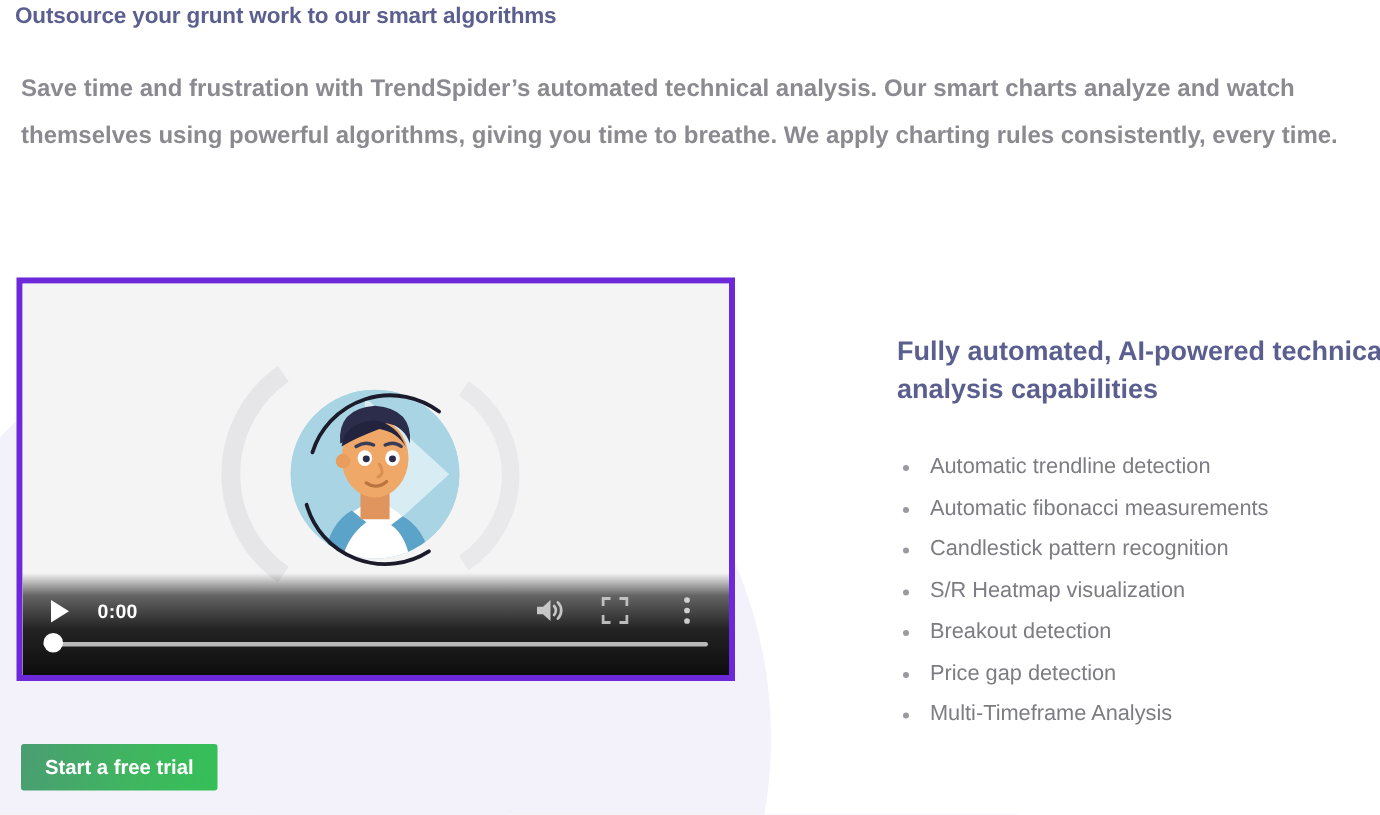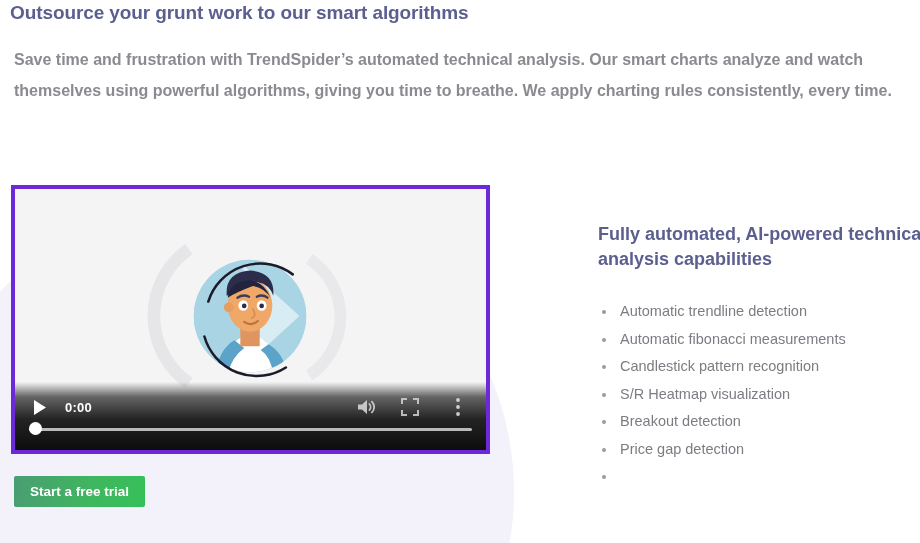--- a/index.html
+++ b/index.html
@@ -34,21 +34,21 @@
     height: 543px;
   }
 
   
   .headline {
     position: absolute;
     left: 10px;
     top: 2px;
     width: 890px;
     margin: 0;
-    font-size: 19px;
+    font-size: 15px;
     font-weight: bold;
     color: #5b5f8f;
     letter-spacing: -0.1px;
   }
   .lede {
     position: absolute;
     left: 10px;
     top: 40px;
     width: 890px;
     margin: 4px;
@@ -198,21 +198,21 @@
     width: 4px;
     height: 4px;
     border-radius: 50%;
     background: #9a9aa1;
   }
 
   
   .cta-row {
     position: absolute;
     left: 14px;
-    top: 476px;
+    top: 496px;
     display: flex;
     gap: 14px;
   }
   .btn {
     border: none;
     color: #ffffff;
     font-family: "Liberation Sans", sans-serif;
     font-size: 13.5px;
     font-weight: bold;
     padding: 0 16px;
@@ -341,21 +341,21 @@
 
   <div class="side">
     <h2 class="side-title">Fully automated, AI-powered technical analysis capabilities</h2>
     <ul class="feature-list">
       <li><span class="bullet"></span><span>Automatic trendline detection</span></li>
       <li><span class="bullet"></span><span>Automatic fibonacci measurements</span></li>
       <li><span class="bullet"></span><span>Candlestick pattern recognition</span></li>
       <li><span class="bullet"></span><span>S/R Heatmap visualization</span></li>
       <li><span class="bullet"></span><span>Breakout detection</span></li>
       <li><span class="bullet"></span><span>Price gap detection</span></li>
-      <li><span class="bullet"></span></li>
+      <li><span class="bullet"></span><span>Multi-Timeframe Analysis</span></li>
     </ul>
   </div>
 
   <div class="cta-row">
     <button class="btn btn-trial">Start a free trial</button>
   </div>
 
 </div>
 
 </body></html>

